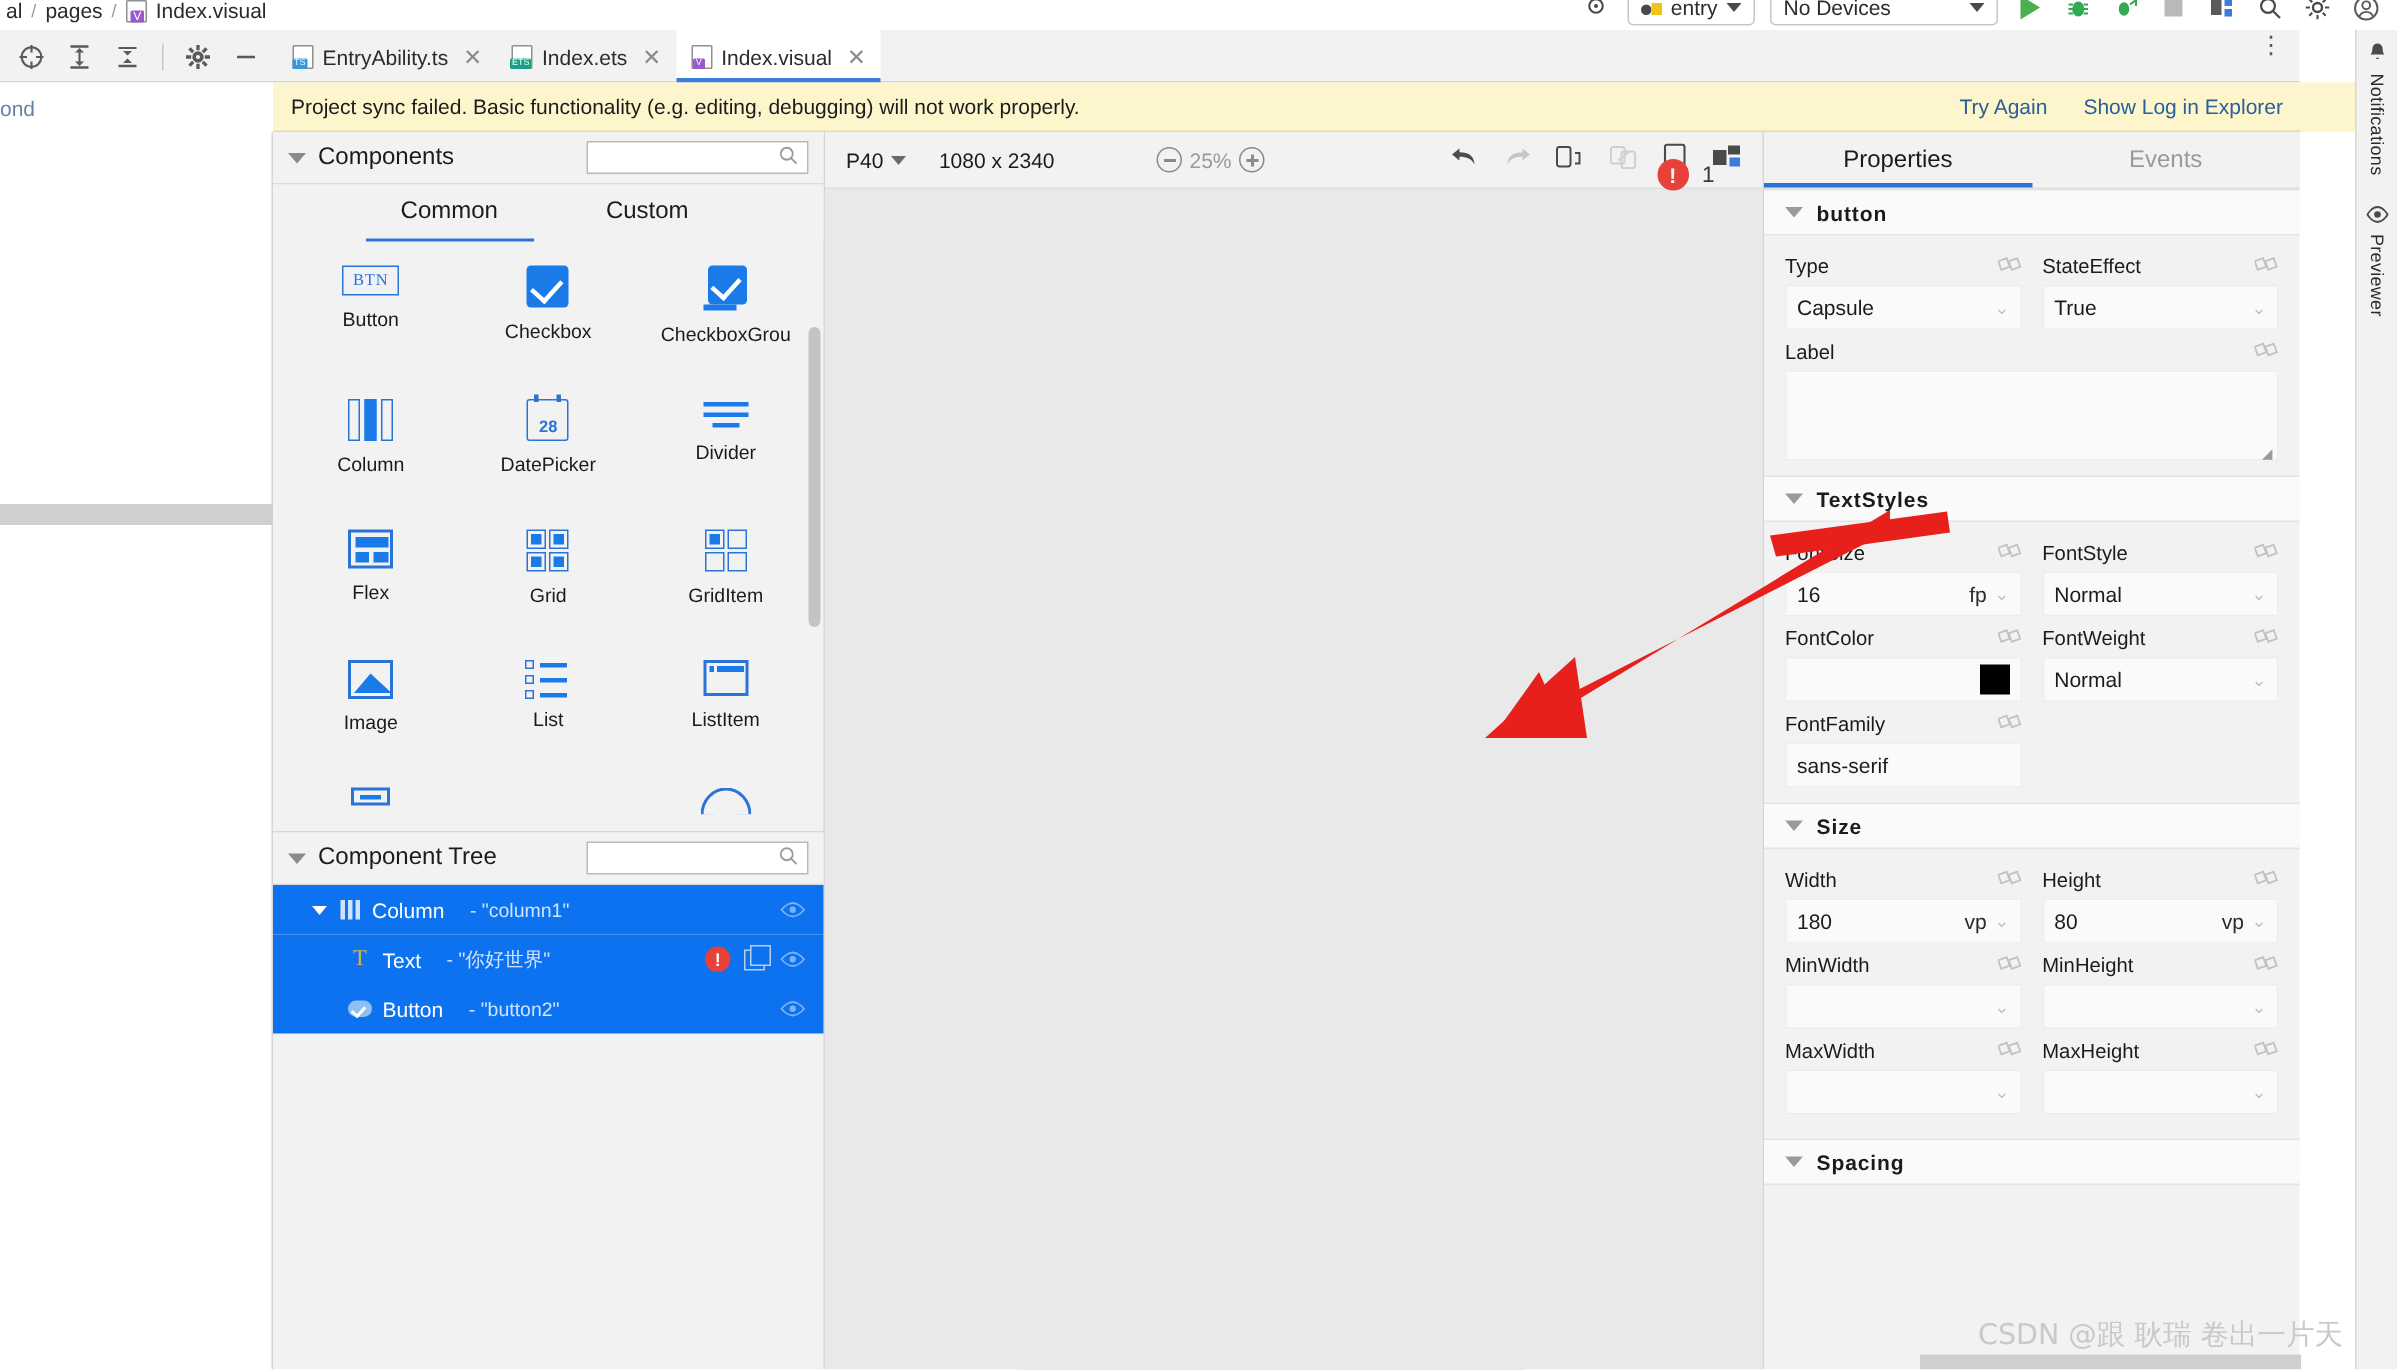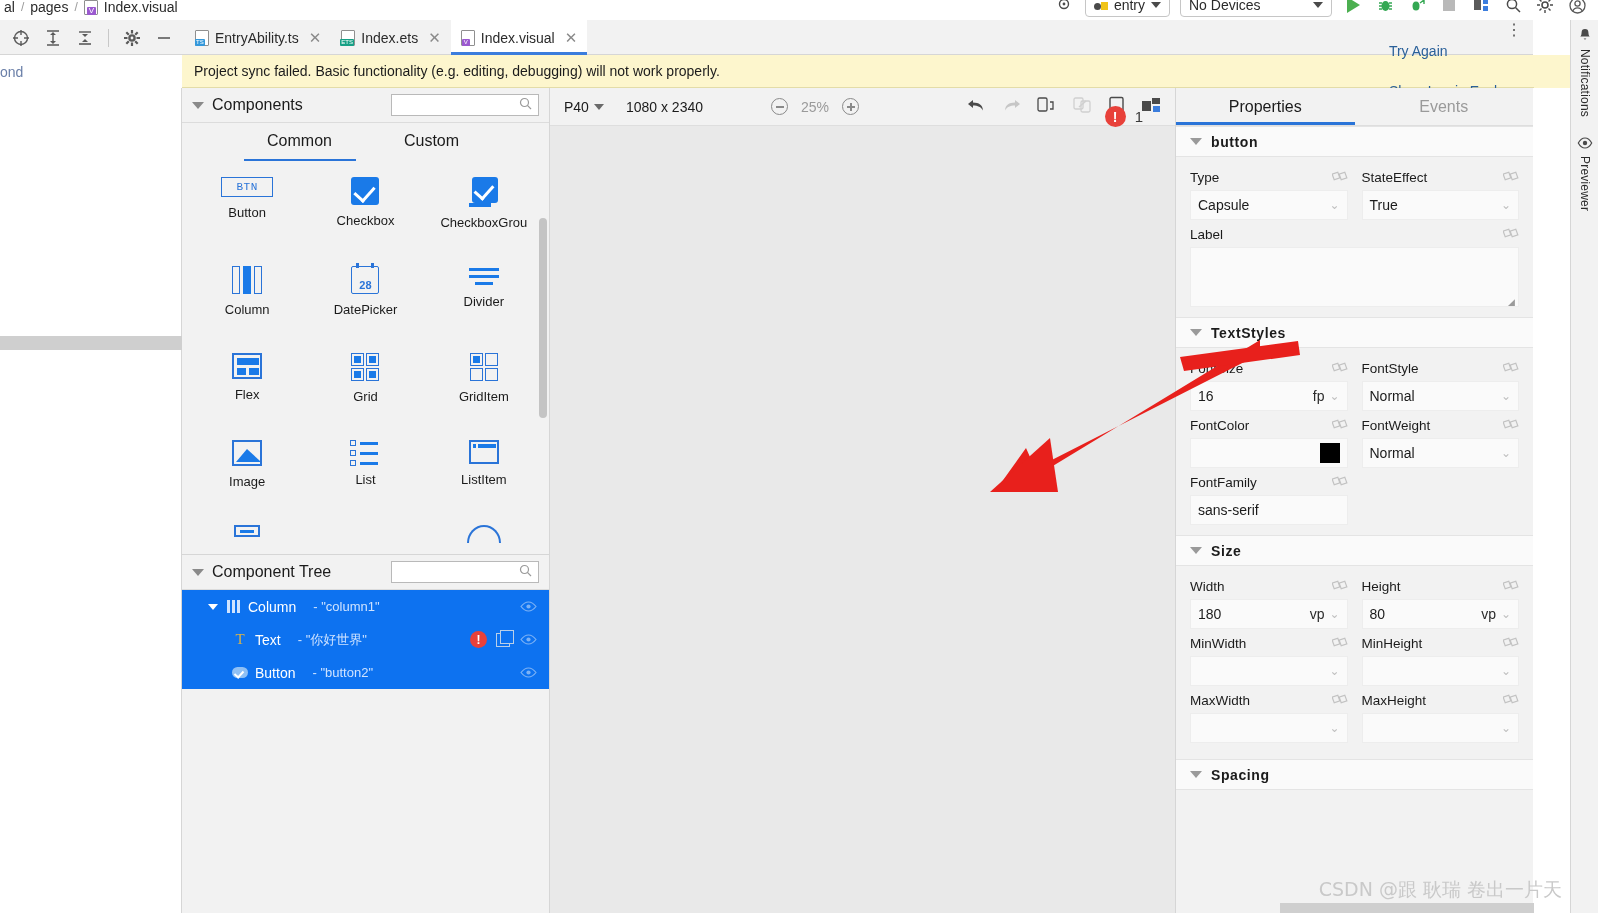--- a/index.html
+++ b/index.html
@@ -83,21 +83,21 @@
   }
   .rail-ico { color:#4a4a4a; font-size:13px; }
 
   
   .banner {
     position:absolute; left:182px; top:55px; width:1352px; height:33px;
     background:#fdf6cd; border-bottom:1px solid #e3dca8;
     display:flex; align-items:center; padding:0 12px;
     font-size:14px; color:#1b1b1b;
   }
-  .banner .actions { margin-left:auto; display:flex; gap:24px;flex-direction:column; }
+  .banner .actions { margin-left:auto; display:flex; gap:24px; }
   .banner a { color:#2a6099; text-decoration:none; font-size:14px; }
 
   
   .banner-ol { position:absolute; left:0; top:55px; width:182px; height:33px;
     background:#ffffff; display:flex;align-items:center; }
   .banner-ol .frag { font-size:14px; color:#6a7fa8; padding-left:0px; }
   .banner-or { position:absolute; left:1534px; top:55px; width:36px; height:33px; background:#fdf6cd;}
 
   
   .left-blank { position:absolute; left:0; top:88px; width:182px; height:248px; background:#ffffff; border-right:1px solid #d6d6d6;}
@@ -119,22 +119,22 @@
   .srch .mag { color:#9a9a9a; font-size:12px; }
   .ctabs { display:flex; justify-content:center; gap:0; height:38px; align-items:center; background:#f2f2f2;}
   .ctab { width:132px; text-align:center; font-size:16px; color:#1b1b1b; height:38px;
     line-height:36px; position:relative; }
   .ctab.active::after{content:"";position:absolute;left:10px;right:10px;bottom:0;height:2px;background:#2a74d8;}
   .comp-grid { display:grid; grid-template-columns:repeat(3,1fr); padding:16px 6px 0 6px;
     row-gap:28px; overflow:hidden; height:390px; }
   .comp-cell { display:flex;flex-direction:column;align-items:center;gap:8px; }
   .comp-label { font-size:13px; color:#1b1b1b; white-space:nowrap; }
   
-  .ci-btn { border:1.5px solid #2a74d8; width:52px;height:20px; display:flex;align-items:center;justify-content:center;
-     font-size:11px;color:#2a74d8; font-family:Liberation Mono, monospace; letter-spacing:0.5px; }
+  .ci-btn { border:1.5px solid #2a74d8; width:38px;height:20px; display:flex;align-items:center;justify-content:center;
+     font-size:11px;color:#2a74d8; font-family:Liberation Serif, serif; letter-spacing:0.5px; }
   .ci-check { width:28px;height:28px;background:#1a7ae8;border-radius:3px; position:relative;}
   .ci-check::after{content:"";position:absolute;left:7px;top:5px;width:10px;height:16px;border:3px solid #fff;border-top:none;border-left:none;transform:rotate(42deg);}
   .ci-checkgrp { width:30px;height:30px; position:relative; }
   .ci-checkgrp .b1{position:absolute;left:0;bottom:0;width:22px;height:4px;background:#1a7ae8;}
   .ci-checkgrp .b2{position:absolute;left:3px;top:0;width:26px;height:26px;background:#1a7ae8;border-radius:3px;}
   .ci-checkgrp .b2::after{content:"";position:absolute;left:6px;top:4px;width:9px;height:15px;border:3px solid #fff;border-top:none;border-left:none;transform:rotate(42deg);}
   .ci-column { width:30px;height:28px; display:flex; gap:3px; }
   .ci-column i{display:block;width:8px;height:28px;border:1.5px solid #2a74d8;}
   .ci-column i.f{background:#1a7ae8;border-color:#1a7ae8;}
   .ci-date { width:28px;height:28px;border:1.5px solid #2a74d8;border-radius:2px;position:relative;
@@ -196,21 +196,21 @@
 
   
   .canvas{position:absolute;left:550px;top:88px;width:625px;height:825px;background:#e9e9e9;}
   .canvas-toolbar{height:38px;background:#f2f2f2;display:flex;align-items:center;gap:0;
      padding:0 14px;border-bottom:1px solid #dedede;}
   .ct-item{display:flex;align-items:center;gap:5px;font-size:14px;color:#1b1b1b;}
   .ct-gap{width:22px;}
   .circ{width:17px;height:17px;border-radius:50%;border:1.5px solid #8a8a8a;position:relative;}
   .circ::before{content:"";position:absolute;left:3.5px;top:7px;width:8px;height:1.6px;background:#8a8a8a;}
   .circ.plus::after{content:"";position:absolute;left:7px;top:3.5px;width:1.6px;height:8px;background:#8a8a8a;}
-  .zoomv{font-size:14px;color:#9a9a9a;width:54px;text-align:center;}
+  .zoomv{font-size:14px;color:#9a9a9a;width:38px;text-align:center;}
   .ct-right{margin-left:auto;display:flex;align-items:center;gap:16px;}
   .phone-frame{position:absolute;left:149px;top:63px;width:338px;height:737px;
      background:#ffffff;border:1.5px solid #2a74d8;}
   .err-badge{position:absolute;right:32px;top:18px;display:flex;align-items:center;gap:9px;}
   .err-badge .cnt{font-size:15px;color:#3a3a3a;}
 
   
   .sel-text{position:absolute;left:29px;top:315px;width:280px;height:52px;border:1px dashed #b9b9b9;
      display:flex;align-items:center;justify-content:center;}
   .sel-text span{font-size:37px;font-weight:bold;color:#060606;letter-spacing:-1px;

